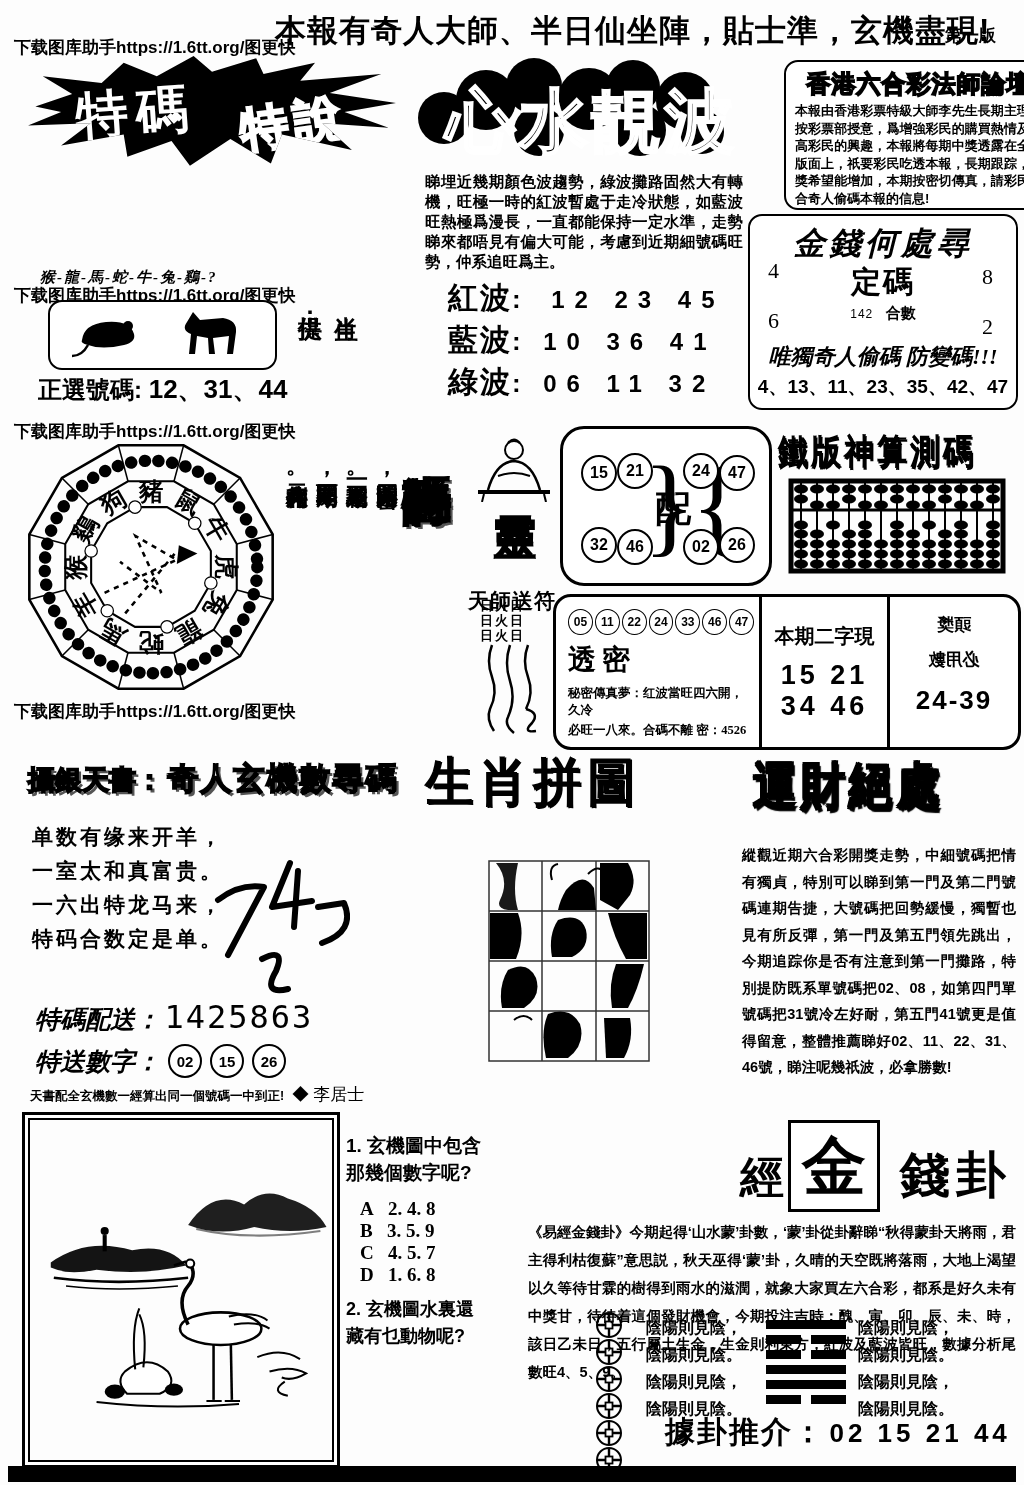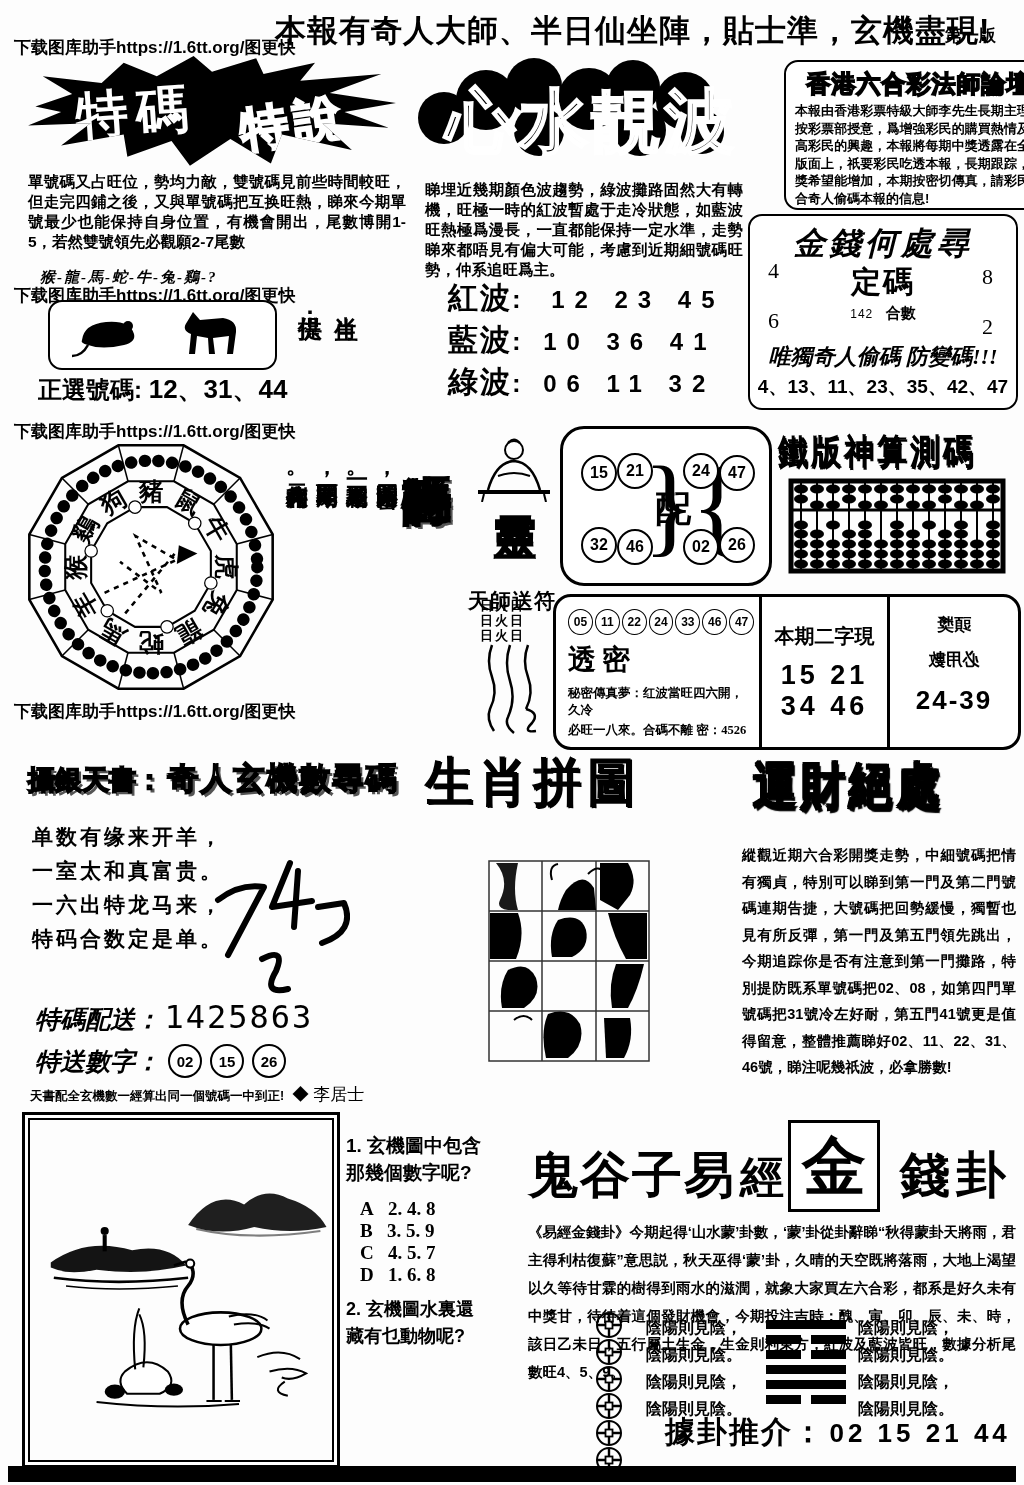--- a/index.html
+++ b/index.html
@@ -33,21 +33,20 @@
 
   <div class="abs blk" style="left:275px;top:10px;width:665px;font-size:31px;letter-spacing:1px;white-space:nowrap;">本報有奇人大師、半日仙坐陣，貼士準，玄機盡現!</div>
   <div class="abs b" style="left:945px;top:24px;font-size:17px;">第一版</div>
   <div class="abs b" style="left:14px;top:36px;font-size:17px;">下载图库助手https://1.6tt.org/图更快</div>
 
   <div class="abs starburst" style="left:28px;top:56px;width:368px;height:112px;">
     <span class="abs" style="left:48px;top:22px;font-size:52px;font-weight:900;color:#fff;transform:rotate(-4deg);letter-spacing:8px;">特碼</span>
     <span class="abs hollow-w" style="left:212px;top:36px;font-size:48px;font-weight:900;transform:rotate(-8deg);letter-spacing:6px;">特說</span>
   </div>
 
-  <div class="abs b justify" style="left:28px;top:172px;width:378px;font-size:15.5px;line-height:20px;">單號碼又占旺位，勢均力敵，雙號碼見前些時間較旺，但走完四鋪之後，又與單號碼把互换旺熱，睇來今期單號最少也能保持自身位置，有機會開出，尾數博開1-5，若然雙號領先必觀願2-7尾數</div>
   <div class="abs b" style="left:40px;top:268px;font-size:15px;font-family:'Liberation Serif',serif;font-style:italic;letter-spacing:2px;">猴-龍-馬-蛇-牛-兔-鷄-?</div>
   <div class="abs b" style="left:14px;top:284px;font-size:17px;">下载图库助手https://1.6tt.org/图更快</div>
 
   <div class="abs thinbox" style="left:48px;top:300px;width:225px;height:66px;">
     <svg class="abs" style="left:18px;top:10px;" width="80" height="48" viewBox="0 0 80 48">
       <path d="M14,28 Q16,12 38,10 Q62,8 66,22 Q68,30 56,33 Q34,38 20,33 Q12,31 14,28 Z" fill="#000"></path>
       <circle cx="60" cy="14" r="5" fill="#000"></circle>
       <path d="M20,33 Q14,44 4,44" stroke="#000" stroke-width="2.5" fill="none"></path>
     </svg>
     <svg class="abs" style="left:125px;top:6px;" width="72" height="54" viewBox="0 0 72 54">
@@ -70,21 +69,21 @@
     <span class="dot" style="left:38px;top:8px;width:60px;height:60px;"></span>
     <span class="dot" style="left:88px;top:-4px;width:56px;height:56px;"></span>
     <span class="dot" style="left:96px;top:44px;width:50px;height:50px;"></span>
     <span class="dot" style="left:140px;top:6px;width:62px;height:62px;"></span>
     <span class="dot" style="left:188px;top:-2px;width:54px;height:54px;"></span>
     <span class="dot" style="left:196px;top:42px;width:52px;height:52px;"></span>
     <span class="dot" style="left:238px;top:10px;width:58px;height:58px;"></span>
     <span class="dot" style="left:262px;top:48px;width:44px;height:44px;"></span>
     <span class="abs hollow-w" style="left:28px;top:14px;font-size:69px;font-weight:900;letter-spacing:4px;white-space:nowrap;">心水靚波</span>
   </div>
-  <div class="abs b justify" style="left:425px;top:180px;width:318px;font-size:15.5px;line-height:20px;">睇埋近幾期顏色波趨勢，綠波攤路固然大有轉機，旺極一時的紅波暫處于走冷狀態，如藍波旺熱極爲漫長，一直都能保持一定水準，走勢睇來都唔見有偏大可能，考慮到近期細號碼旺勢，仲系追旺爲主。</div>
+  <div class="abs b justify" style="left:425px;top:172px;width:318px;font-size:15.5px;line-height:20px;">睇埋近幾期顏色波趨勢，綠波攤路固然大有轉機，旺極一時的紅波暫處于走冷狀態，如藍波旺熱極爲漫長，一直都能保持一定水準，走勢睇來都唔見有偏大可能，考慮到近期細號碼旺勢，仲系追旺爲主。</div>
 
   <div class="abs" style="left:448px;top:278px;">
     <span class="wavelbl">紅波</span><span class="blk" style="font-size:26px;">:</span>
     <span class="b" style="font-size:24px;margin-left:26px;letter-spacing:10px;">12  23  45</span>
   </div>
   <div class="abs" style="left:448px;top:320px;">
     <span class="wavelbl">藍波</span><span class="blk" style="font-size:26px;">:</span>
     <span class="b" style="font-size:24px;margin-left:18px;letter-spacing:10px;">10  36  41</span>
   </div>
   <div class="abs" style="left:448px;top:362px;">
@@ -455,21 +454,20 @@
       <div><span>C</span>&nbsp;&nbsp;&nbsp;<span>4. 5. 7</span></div>
       <div><span>D</span>&nbsp;&nbsp;&nbsp;<span>1. 6. 8</span></div>
     </div>
     <div class="blk" style="font-size:18px;line-height:27px;margin-top:10px;">
       <div>2. 玄機圖水裏還</div>
       <div>藏有乜動物呢?</div>
     </div>
   </div>
 
   <div class="abs" style="left:528px;top:1128px;width:490px;height:86px;">
-    <span class="abs serifb" style="left:0px;top:14px;font-size:50px;letter-spacing:2px;">鬼谷子易</span>
     <span class="abs serifb" style="left:212px;top:20px;font-size:44px;">經</span>
     <span class="abs" style="left:260px;top:-8px;width:86px;height:86px;border:3px solid #000;display:flex;align-items:center;justify-content:center;font-size:64px;font-weight:900;font-family:'Liberation Serif',serif;background:#fff;">金</span>
     <span class="abs serifb" style="left:372px;top:14px;font-size:50px;letter-spacing:6px;">錢卦</span>
   </div>
   <div class="abs b justify" style="left:528px;top:1218px;width:488px;font-size:14.5px;line-height:28px;">《易經金錢卦》今期起得‘山水蒙’卦數，‘蒙’卦從卦辭睇“秋得蒙卦天將雨，君主得利枯復蘇”意思説，秋天巫得‘蒙’卦，久晴的天空既將落雨，大地上渴望以久等待甘霖的樹得到雨水的滋潤，就象大家買左六合彩，都系是好久未有中獎甘，待待着這個發財機會，今期投注吉時：醜、寅、卯、辰、未、時，該日乙未日，五行屬土生金，生金則利東方，紅波及藍波皆旺，數據分析尾數旺4、5、9。</div>
 
   <svg class="abs" style="left:0;top:0;width:0;height:0;" aria-hidden="true">
     <defs>
       <g id="coin-sym">
         <circle cx="13" cy="13" r="12" fill="none" stroke="#000" stroke-width="2"></circle>

